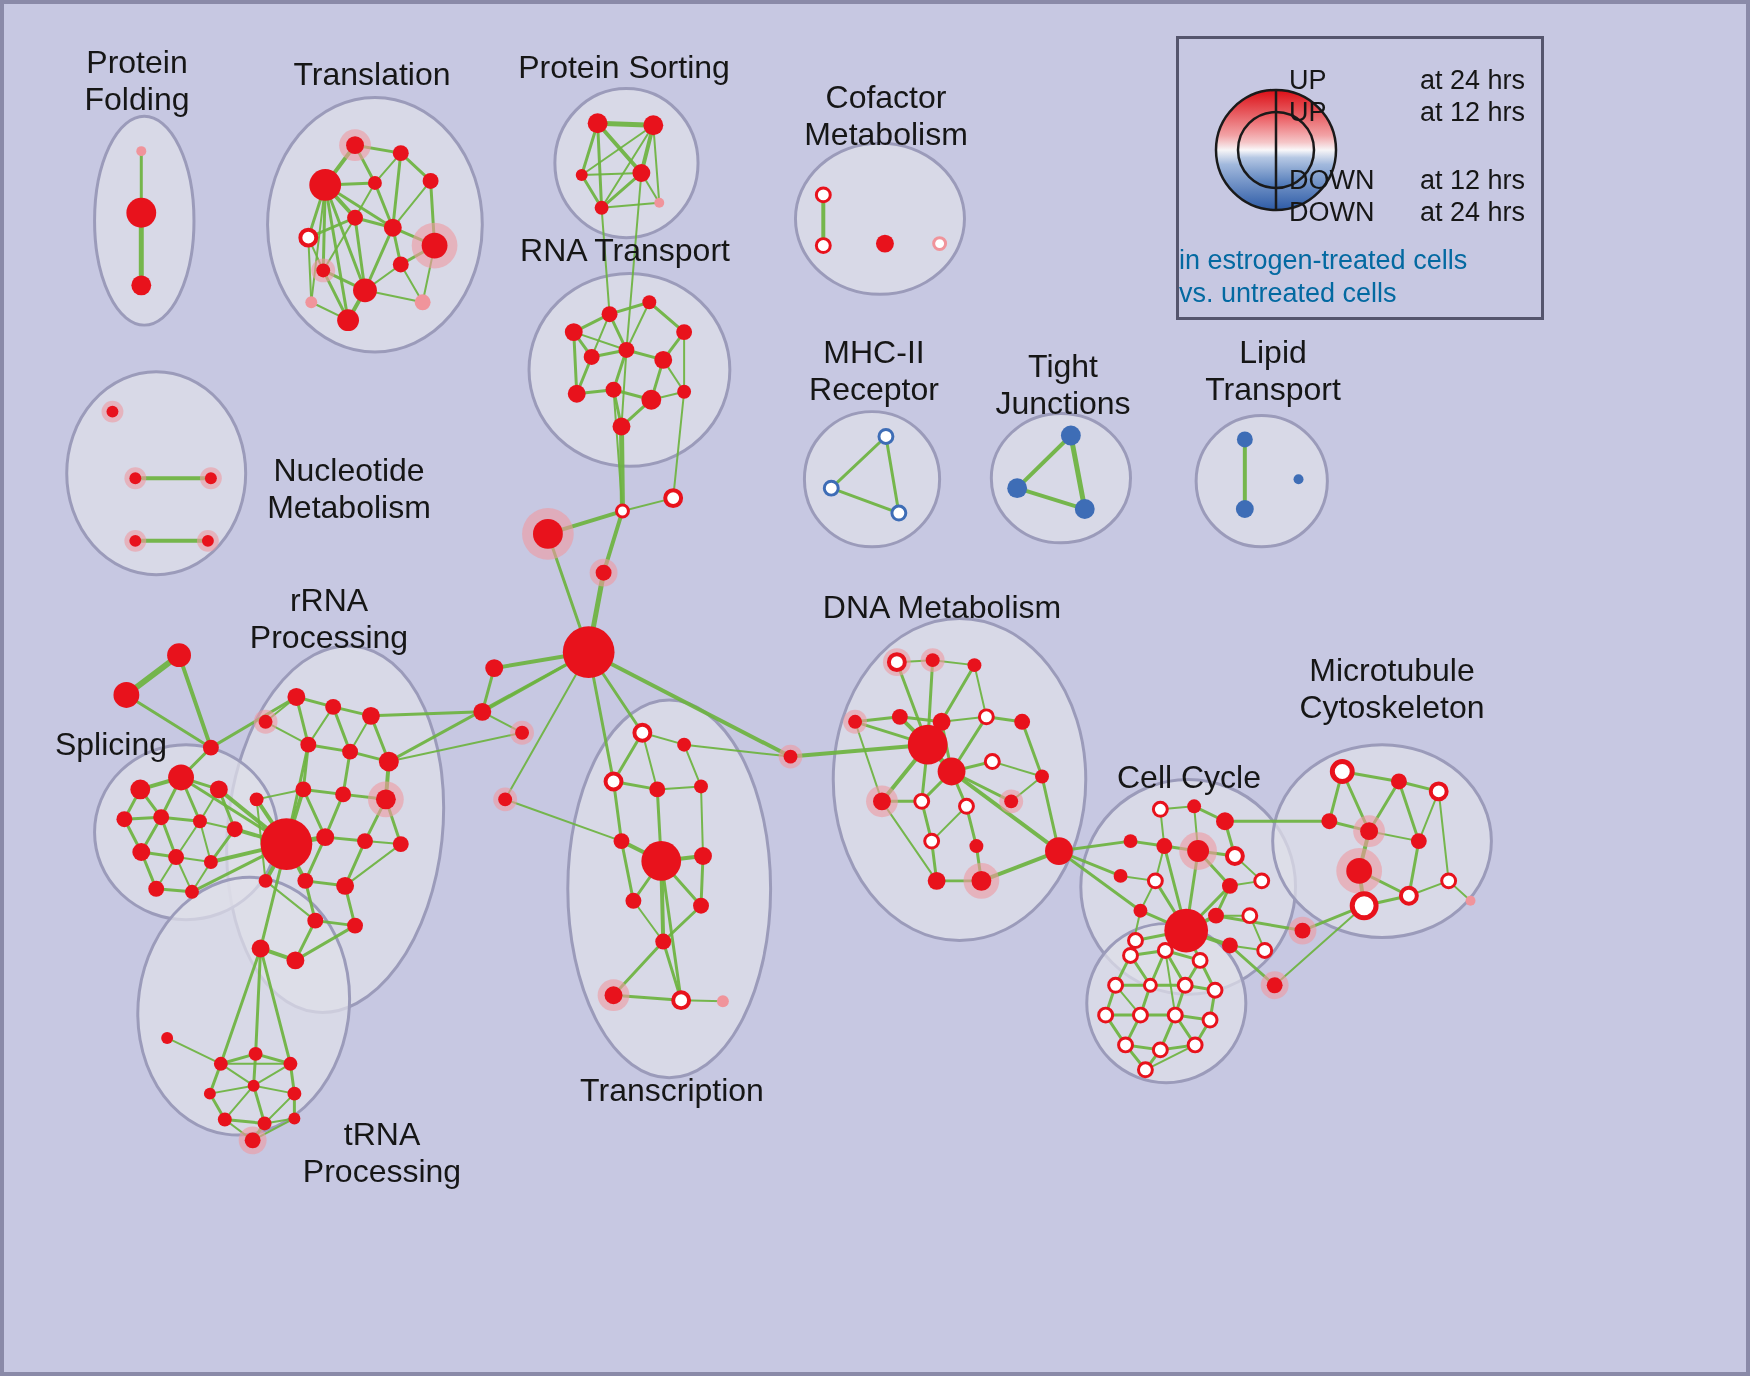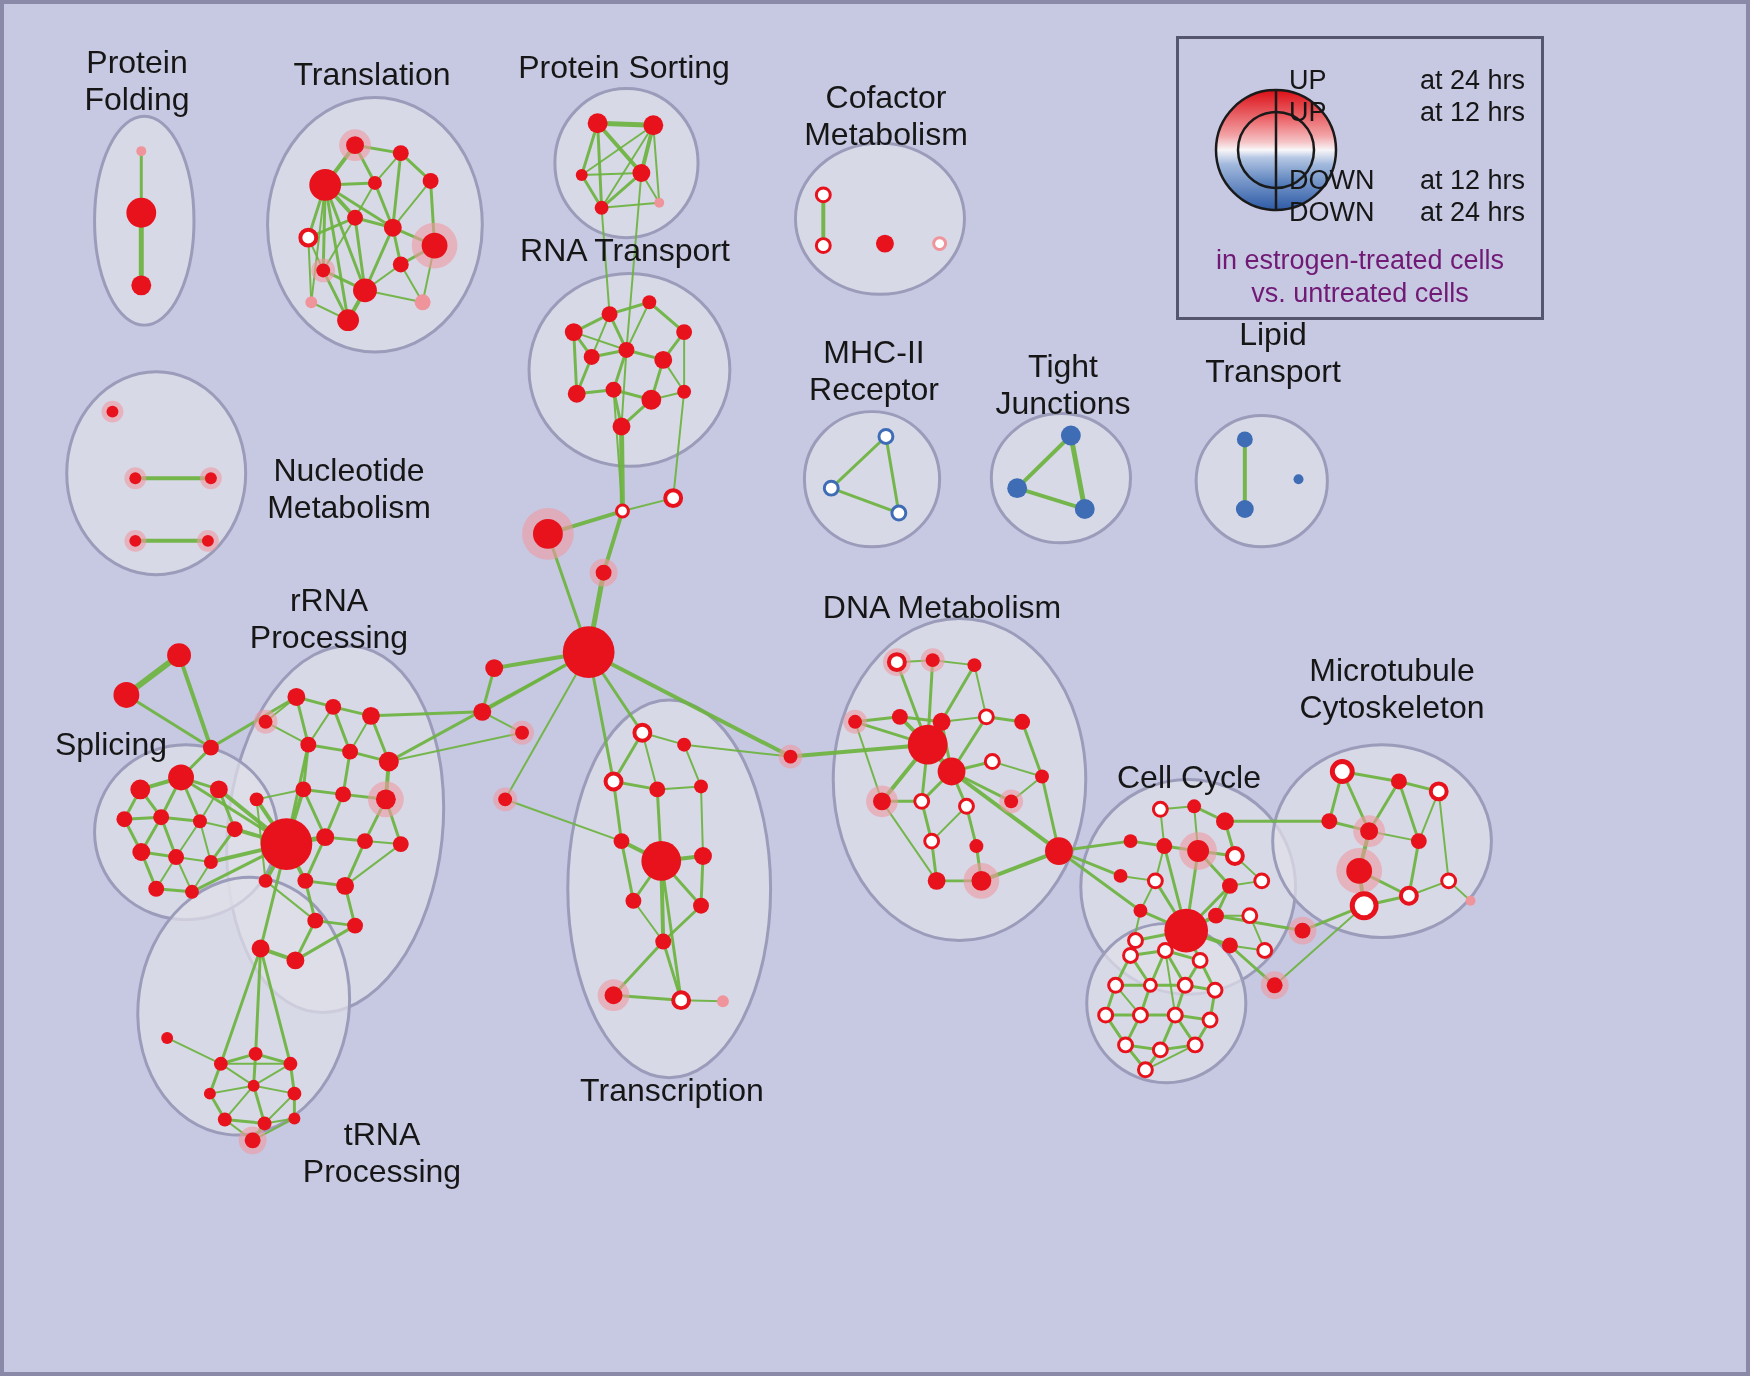--- a/index.html
+++ b/index.html
@@ -18,21 +18,21 @@
   .n-bluering{fill:#ffffff;stroke:#3e6db6;}
   #labels{position:absolute;left:0;top:0;width:100%;height:100%;pointer-events:none;}
   .clabel{position:absolute;transform:translateX(-50%);text-align:center;
     font-size:32px;line-height:37px;color:#161616;white-space:nowrap;}
   .legend{position:absolute;left:1172px;top:32px;width:368px;height:284px;
     border:3px solid #55556d;box-sizing:border-box;}
   .legend-glyph{position:absolute;left:22px;top:36px;width:150px;height:150px;}
   .lrow{position:absolute;left:0;width:100%;display:flex;font-size:27px;color:#161616;}
   .lrow .term{margin-left:110px;}
   .lrow .time{margin-left:auto;margin-right:16px;}
-  .lfoot{position:absolute;left:0;width:100%;text-align:center;font-size:27px;color:#701a75;}
+  .lfoot{position:absolute;left:0;width:100%;text-align:left;font-size:27px;color:#0369a1;}
 </style>
 </head>
 <body>
 
 <div class="canvas">
   <svg id="net" viewBox="0 0 1750 1376">
       <ellipse cx="140" cy="218" rx="50" ry="105" transform="rotate(0 140 218)" class="cluster"></ellipse>
       <ellipse cx="372" cy="222" rx="108" ry="128" transform="rotate(0 372 222)" class="cluster"></ellipse>
       <ellipse cx="625" cy="160" rx="72" ry="75" transform="rotate(0 625 160)" class="cluster"></ellipse>
       <ellipse cx="628" cy="368" rx="101" ry="97" transform="rotate(0 628 368)" class="cluster"></ellipse>
@@ -642,21 +642,21 @@
         <div>Metabolism</div>
       </div>
       <div class="clabel" style="left: 870px; top: 330px;">
         <div>MHC-II</div>
         <div>Receptor</div>
       </div>
       <div class="clabel" style="left: 1059px; top: 344px;">
         <div>Tight</div>
         <div>Junctions</div>
       </div>
-      <div class="clabel" style="left: 1269px; top: 312px;">
+      <div class="clabel" style="left: 1269px; top: 330px;">
         <div>Lipid</div>
         <div>Transport</div>
       </div>
       <div class="clabel" style="left: 345px; top: 448px; text-align: center;">
         <div>Nucleotide</div>
         <div>Metabolism</div>
       </div>
       <div class="clabel" style="left: 325px; top: 578px;">
         <div>rRNA</div>
         <div>Processing</div>

